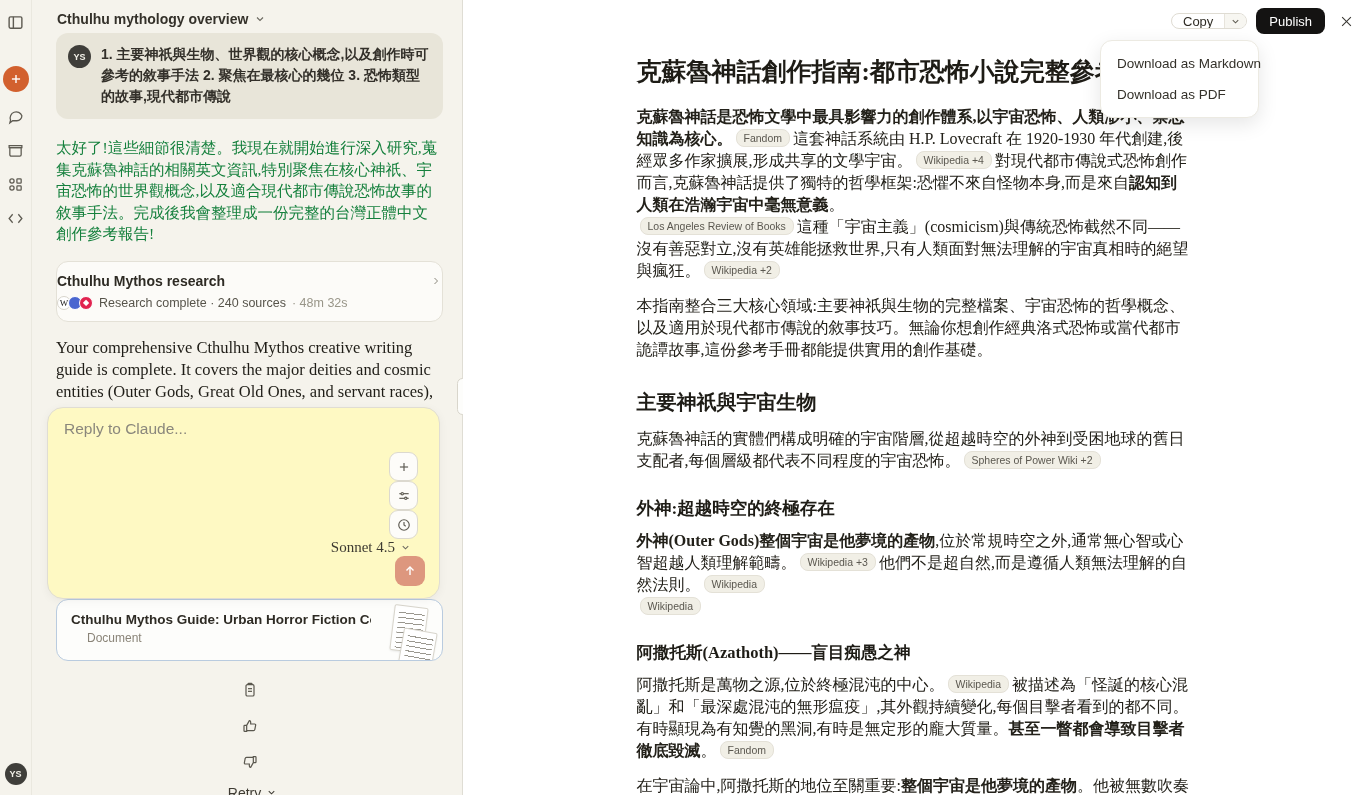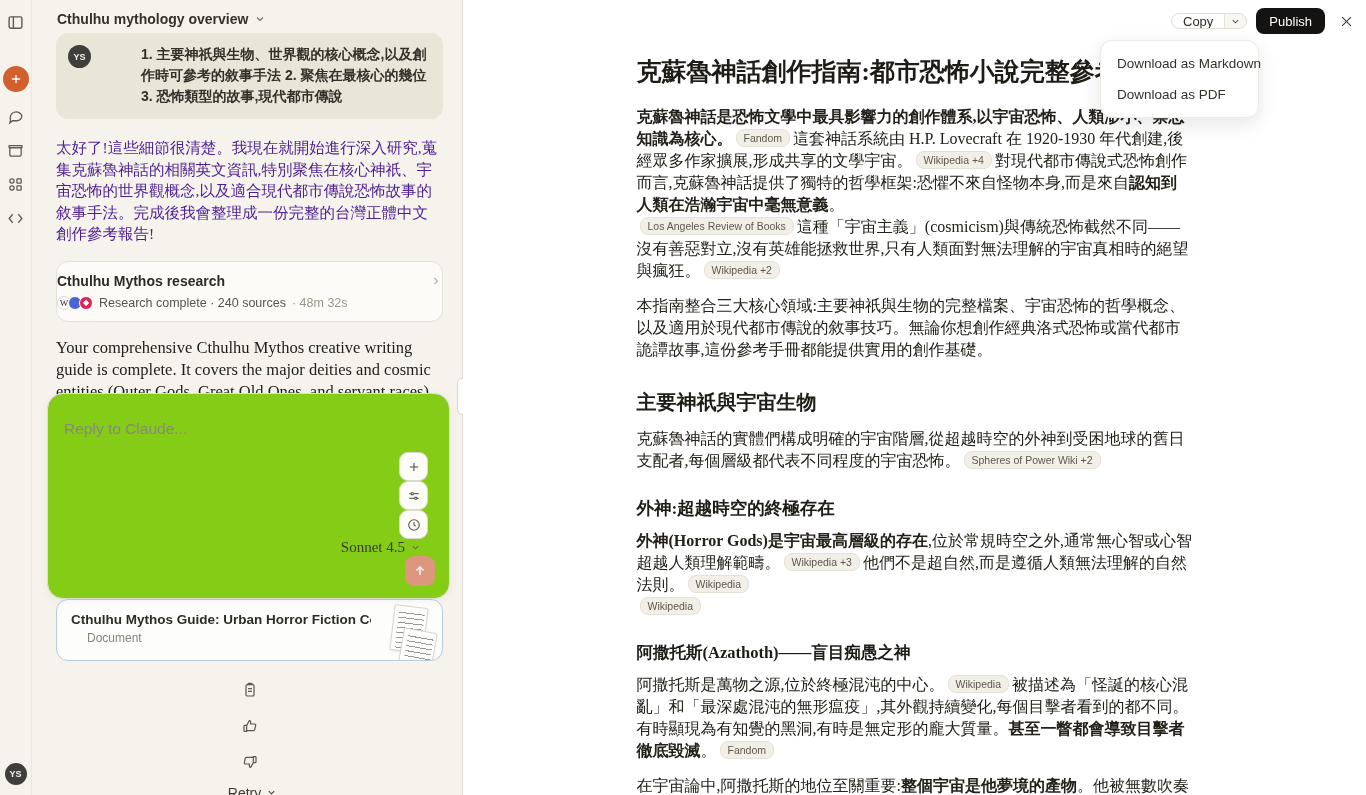--- a/index.html
+++ b/index.html
@@ -16,23 +16,23 @@
   .avatar-s { width:22px; height:22px; border-radius:50%; background:#3F3E3A; color:#F2F0E8; font-size:9px; font-weight:700; display:flex; align-items:center; justify-content:center; margin-bottom:10px; }
 
   
   .chat { position:absolute; left:32px; top:0; width:431px; height:608px; background:#F5F3EC; }
   .chat-header { display:flex; align-items:center; gap:6px; padding:11px 0 6px 25px; font-size:14px; font-weight:600; color:#34312A; }
   .chat-header svg { color:#6B685F; }
   .chat-body { padding:0 20px 0 24px; }
 
   .user-bubble { background:#E8E5D9; border-radius:12px; padding:11px 14px 12px 12px; display:flex; gap:10px; }
   .avatar-u { flex:0 0 auto; width:23px; height:23px; border-radius:50%; background:#3F3E3A; color:#F2F0E8; font-size:9px; font-weight:700; display:flex; align-items:center; justify-content:center; margin-top:1px; }
-  .user-text { font-size:14px; font-weight:600; line-height:21px; color:#33302A;margin-left:40px; }
-
-  .asst-zh { margin-top:18px; font-family:"Liberation Serif", serif; font-size:15.5px; line-height:21.5px; color:#4c1d95; }
+  .user-text { font-size:14px; font-weight:600; line-height:21px; color:#33302A; }
+
+  .asst-zh { margin-top:18px; font-family:"Liberation Serif", serif; font-size:15.5px; line-height:21.5px; color:#15803d; }
   .asst-en { margin-top:15px; font-family:"Liberation Serif", serif; font-size:16.5px; line-height:22px; color:#1F1D17; }
 
   .card { margin-top:16px; background:#FCFBF8; border:1px solid #E4E1D7; border-radius:12px; padding:11px 0; cursor:pointer; }
   .card-title-row { display:flex; align-items:center; justify-content:space-between; }
   .card-title { font-size:14px; font-weight:700; color:#2E2B24; }
   .card-status-row { display:flex; align-items:center; gap:6px; margin-top:7px; }
   .favicons { display:flex; }
   .fv { width:14px; height:14px; border-radius:50%; border:1px solid #fff; display:flex; align-items:center; justify-content:center; font-size:9px; }
   .fv + .fv { margin-left:-3px; }
   .fv-w { background:#fff; border:1px solid #D8D5CC; font-family:"Liberation Serif", serif; color:#222; }
@@ -51,21 +51,21 @@
   .thumb.t2 { right:2px; top:24px; transform:rotate(10deg); }
 
   .actions-row { margin-top:16px; display:flex; align-items:center; justify-content:flex-end; gap:10px; color:#5A574E;flex-direction:column; }
   .aicon { width:26px; height:26px; border-radius:6px; display:flex; align-items:center; justify-content:center; cursor:pointer; }
   .retry { display:flex; align-items:center; gap:5px; font-size:14px; color:#3E3B33; cursor:pointer; margin-left:6px; }
 
   .footer-row { display:flex; align-items:flex-start; margin-top:2px; }
   .starburst { width:36px; height:36px; margin-left:2px; color:#D2602E; }
   .disclaimer { flex:1; text-align:center; font-size:12px; color:#7C7A70; margin-top:10px; padding-right:10px; }
 
-  .composer { position:absolute; left:15px; right:13px; bottom:9px; background:#84cc16; border:1px solid #E0DDD3; border-radius:16px; box-shadow:0 2px 10px rgba(0,0,0,.05); padding:26px 14px 12px 16px; }
+  .composer { position:absolute; left:15px; right:23px; bottom:9px; background:#fef9c3; border:1px solid #E0DDD3; border-radius:16px; box-shadow:0 2px 10px rgba(0,0,0,.05); padding:12px 14px 12px 16px; }
   .composer-input { width:100%; border:none; outline:none; background:transparent; font-size:15.5px; color:#33302A; font-family:"Liberation Sans", sans-serif; }
   .composer-input::placeholder { color:#8A877C; }
   .composer-row { display:flex; align-items:flex-end; margin-top:14px;flex-direction:column; }
   .cbtn { width:29px; height:29px; border:1px solid #DCD9CF; border-radius:9px; background:#FDFCF9; color:#5E5B52; display:flex; align-items:center; justify-content:center; margin-right:7px; cursor:pointer; }
   .crt { flex:1; }
   .model-sel { display:flex; align-items:center; gap:5px; font-family:"Liberation Serif", serif; font-size:15px; color:#3D3A31; cursor:pointer; margin-right:14px; }
   .send { width:30px; height:30px; border-radius:9px; background:#DD977E; color:#fff; display:flex; align-items:center; justify-content:center; cursor:pointer; }
 
   
   .divider { position:absolute; left:462px; top:0; width:1px; height:795px; background:#DFDDD4; }
@@ -302,18 +302,18 @@
     <div class="menu-item">Download as PDF</div>
   </div>
 
   <div class="doc" id="doc">
       <h1><span>克蘇魯神話創作指南:都市恐怖小說完整參考手冊</span></h1>
       <p><span class="b">克蘇魯神話是恐怖文學中最具影響力的創作體系,以宇宙恐怖、人類渺小、禁忌知識為核心。</span><span class="badge">Fandom</span><span>這套神話系統由 H.P. Lovecraft 在 1920-1930 年代創建,後經眾多作家擴展,形成共享的文學宇宙。</span><span class="badge">Wikipedia +4</span><span>對現代都市傳說式恐怖創作而言,克蘇魯神話提供了獨特的哲學框架:恐懼不來自怪物本身,而是來自</span><span class="b">認知到人類在浩瀚宇宙中毫無意義</span><span>。</span><br><span class="badge">Los Angeles Review of Books</span><span>這種「宇宙主義」(cosmicism)與傳統恐怖截然不同——沒有善惡對立,沒有英雄能拯救世界,只有人類面對無法理解的宇宙真相時的絕望與瘋狂。</span><span class="badge">Wikipedia +2</span></p>
       <p><span>本指南整合三大核心領域:主要神祇與生物的完整檔案、宇宙恐怖的哲學概念、以及適用於現代都市傳說的敘事技巧。無論你想創作經典洛式恐怖或當代都市詭譚故事,這份參考手冊都能提供實用的創作基礎。</span></p>
       <h2><span>主要神祇與宇宙生物</span></h2>
       <p><span>克蘇魯神話的實體們構成明確的宇宙階層,從超越時空的外神到受困地球的舊日支配者,每個層級都代表不同程度的宇宙恐怖。</span><span class="badge">Spheres of Power Wiki +2</span></p>
       <h3><span>外神:超越時空的終極存在</span></h3>
-      <p><span class="b">外神(Horror Gods)是宇宙最高層級的存在</span><span>,位於常規時空之外,通常無心智或心智超越人類理解範疇。</span><span class="badge">Wikipedia +3</span><span>他們不是超自然,而是遵循人類無法理解的自然法則。</span><span class="badge">Wikipedia</span><br><span class="badge">Wikipedia</span></p>
+      <p><span class="b">外神(Outer Gods)整個宇宙是他夢境的產物</span><span>,位於常規時空之外,通常無心智或心智超越人類理解範疇。</span><span class="badge">Wikipedia +3</span><span>他們不是超自然,而是遵循人類無法理解的自然法則。</span><span class="badge">Wikipedia</span><br><span class="badge">Wikipedia</span></p>
       <h4><span>阿撒托斯(Azathoth)——盲目痴愚之神</span></h4>
       <p><span>阿撒托斯是萬物之源,位於終極混沌的中心。</span><span class="badge">Wikipedia</span><span>被描述為「怪誕的核心混亂」和「最深處混沌的無形瘟疫」,其外觀持續變化,每個目擊者看到的都不同。有時顯現為有知覺的黑洞,有時是無定形的龐大質量。</span><span class="b">甚至一瞥都會導致目擊者徹底毀滅</span><span>。</span><span class="badge">Fandom</span></p>
       <p><span>在宇宙論中,阿撒托斯的地位至關重要:</span><span class="b">整個宇宙是他夢境的產物</span><span>。他被無數吹奏魔音的笛手和無形舞者圍繞,在終極混沌的中心喃喃自語。</span></p>
     </div>
 </div>
 
 </body></html>

